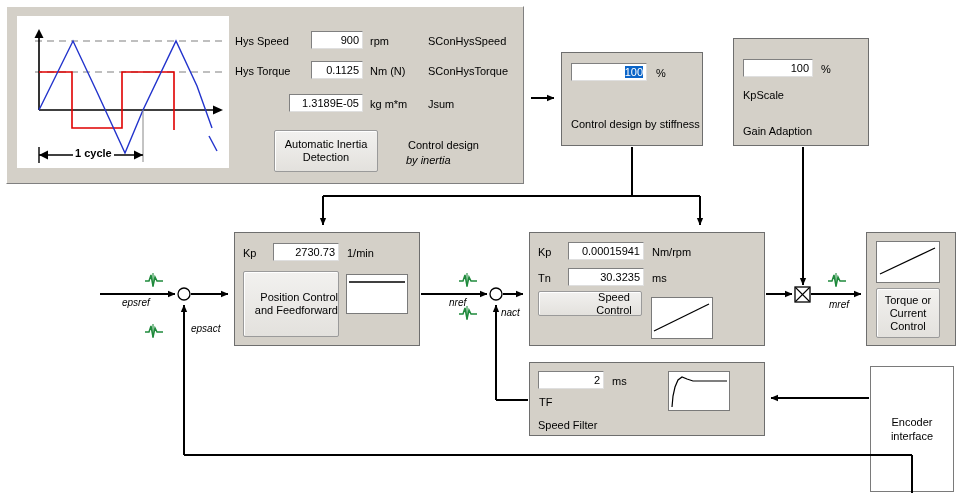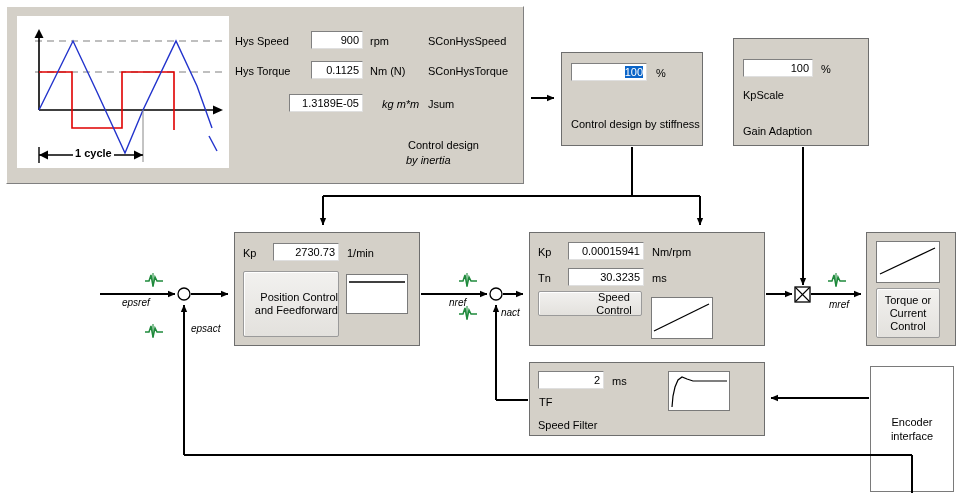--- a/index.html
+++ b/index.html
@@ -106,23 +106,27 @@
   <div class="field" style="left:304px;top:24px;width:52px;height:18px;line-height:17px;">900</div>
   <div class="lbl" style="left:363px;top:28px;">rpm</div>
   <div class="lbl" style="left:421px;top:28px;">SConHysSpeed</div>
 
   <div class="lbl" style="left:228px;top:58px;">Hys Torque</div>
   <div class="field" style="left:304px;top:54px;width:52px;height:18px;line-height:17px;">0.1125</div>
   <div class="lbl" style="left:363px;top:58px;">Nm (N)</div>
   <div class="lbl" style="left:421px;top:58px;">SConHysTorque</div>
 
   <div class="field" style="left:282px;top:87px;width:74px;height:18px;line-height:17px;">1.3189E-05</div>
-  <div class="lbl" style="left:375px;top:91px;font-style:italic;">kg m*m</div>
+  <div class="lbl" style="left:363px;top:91px;">kg m*m</div>
   <div class="lbl" style="left:421px;top:91px;">Jsum</div>
 
+  <div class="btn" style="left:267px;top:123px;width:104px;height:42px;flex-direction:column;">
+    <span>Automatic Inertia</span>
+    <span>Detection</span>
+  </div>
   <div class="lbl" style="left:401px;top:132px;">Control design</div>
   <div class="lbl" style="left:399px;top:147px;font-style:italic;">by inertia</div>
 </div>
 
 <div class="panel-flat abs" style="left:561px;top:52px;width:142px;height:94px;">
   <div class="field" style="left:9px;top:10px;width:76px;height:18px;line-height:17px;">
     <span class="sel">100</span>
   </div>
   <div class="lbl" style="left:94px;top:14px;">%</div>
   <div class="lbl" style="left:9px;top:65px;">Control design by stiffness</div>

